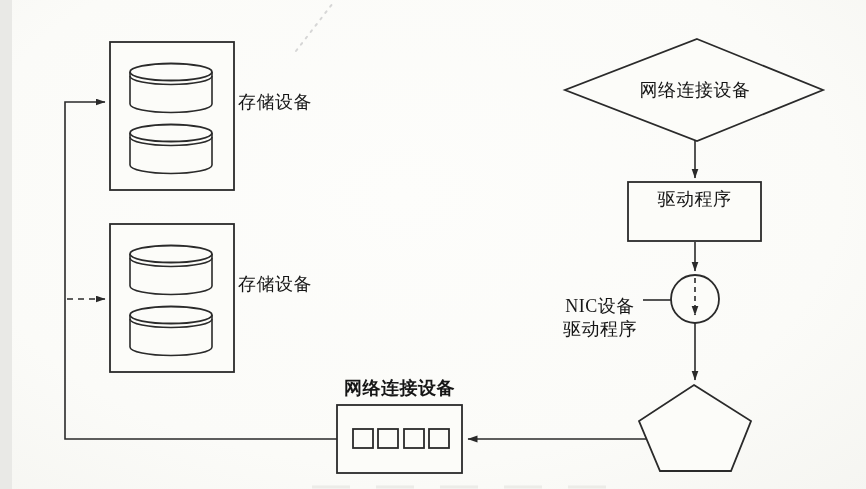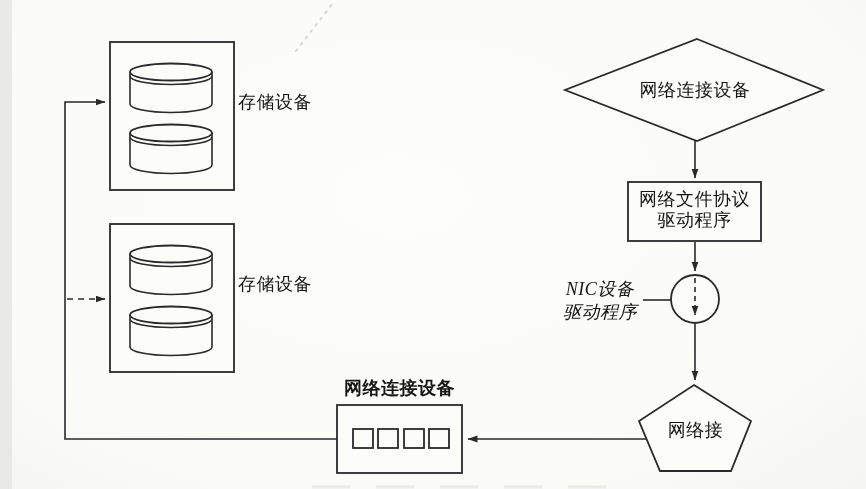--- a/index.html
+++ b/index.html
@@ -86,28 +86,26 @@
     <rect x="417" y="429" width="20" height="19" class="shape" stroke-width="2"></rect>
   </svg>
 
   <div class="lbl" style="left:226px;top:92px;">存储设备</div>
 
   <div class="lbl" style="left:226px;top:274px;">存储设备</div>
 
   <div class="lbl center" style="left:622px;top:80px;width:122px;">网络连接设备</div>
 
   <div class="lbl center" style="left:616px;top:189px;width:133px;">
-    <div>网络文件协议</div>
     <div>驱动程序</div>
   </div>
 
-  <div class="lbl center" style="left:544px;top:278px;width:88px;line-height:23px;font-style:italic;">
+  <div class="lbl center" style="left:544px;top:295px;width:88px;line-height:23px;">
     <div>NIC设备</div>
     <div>驱动程序</div>
   </div>
 
   <div class="lbl center" style="left:630px;top:420px;width:107px;line-height:20px;">
-    <div>网络接</div>
   </div>
 
   <div class="lbl center" style="left:325px;top:378px;width:125px;font-weight:bold;">网络连接设备</div>
 
 </div>
 
 </body></html>

